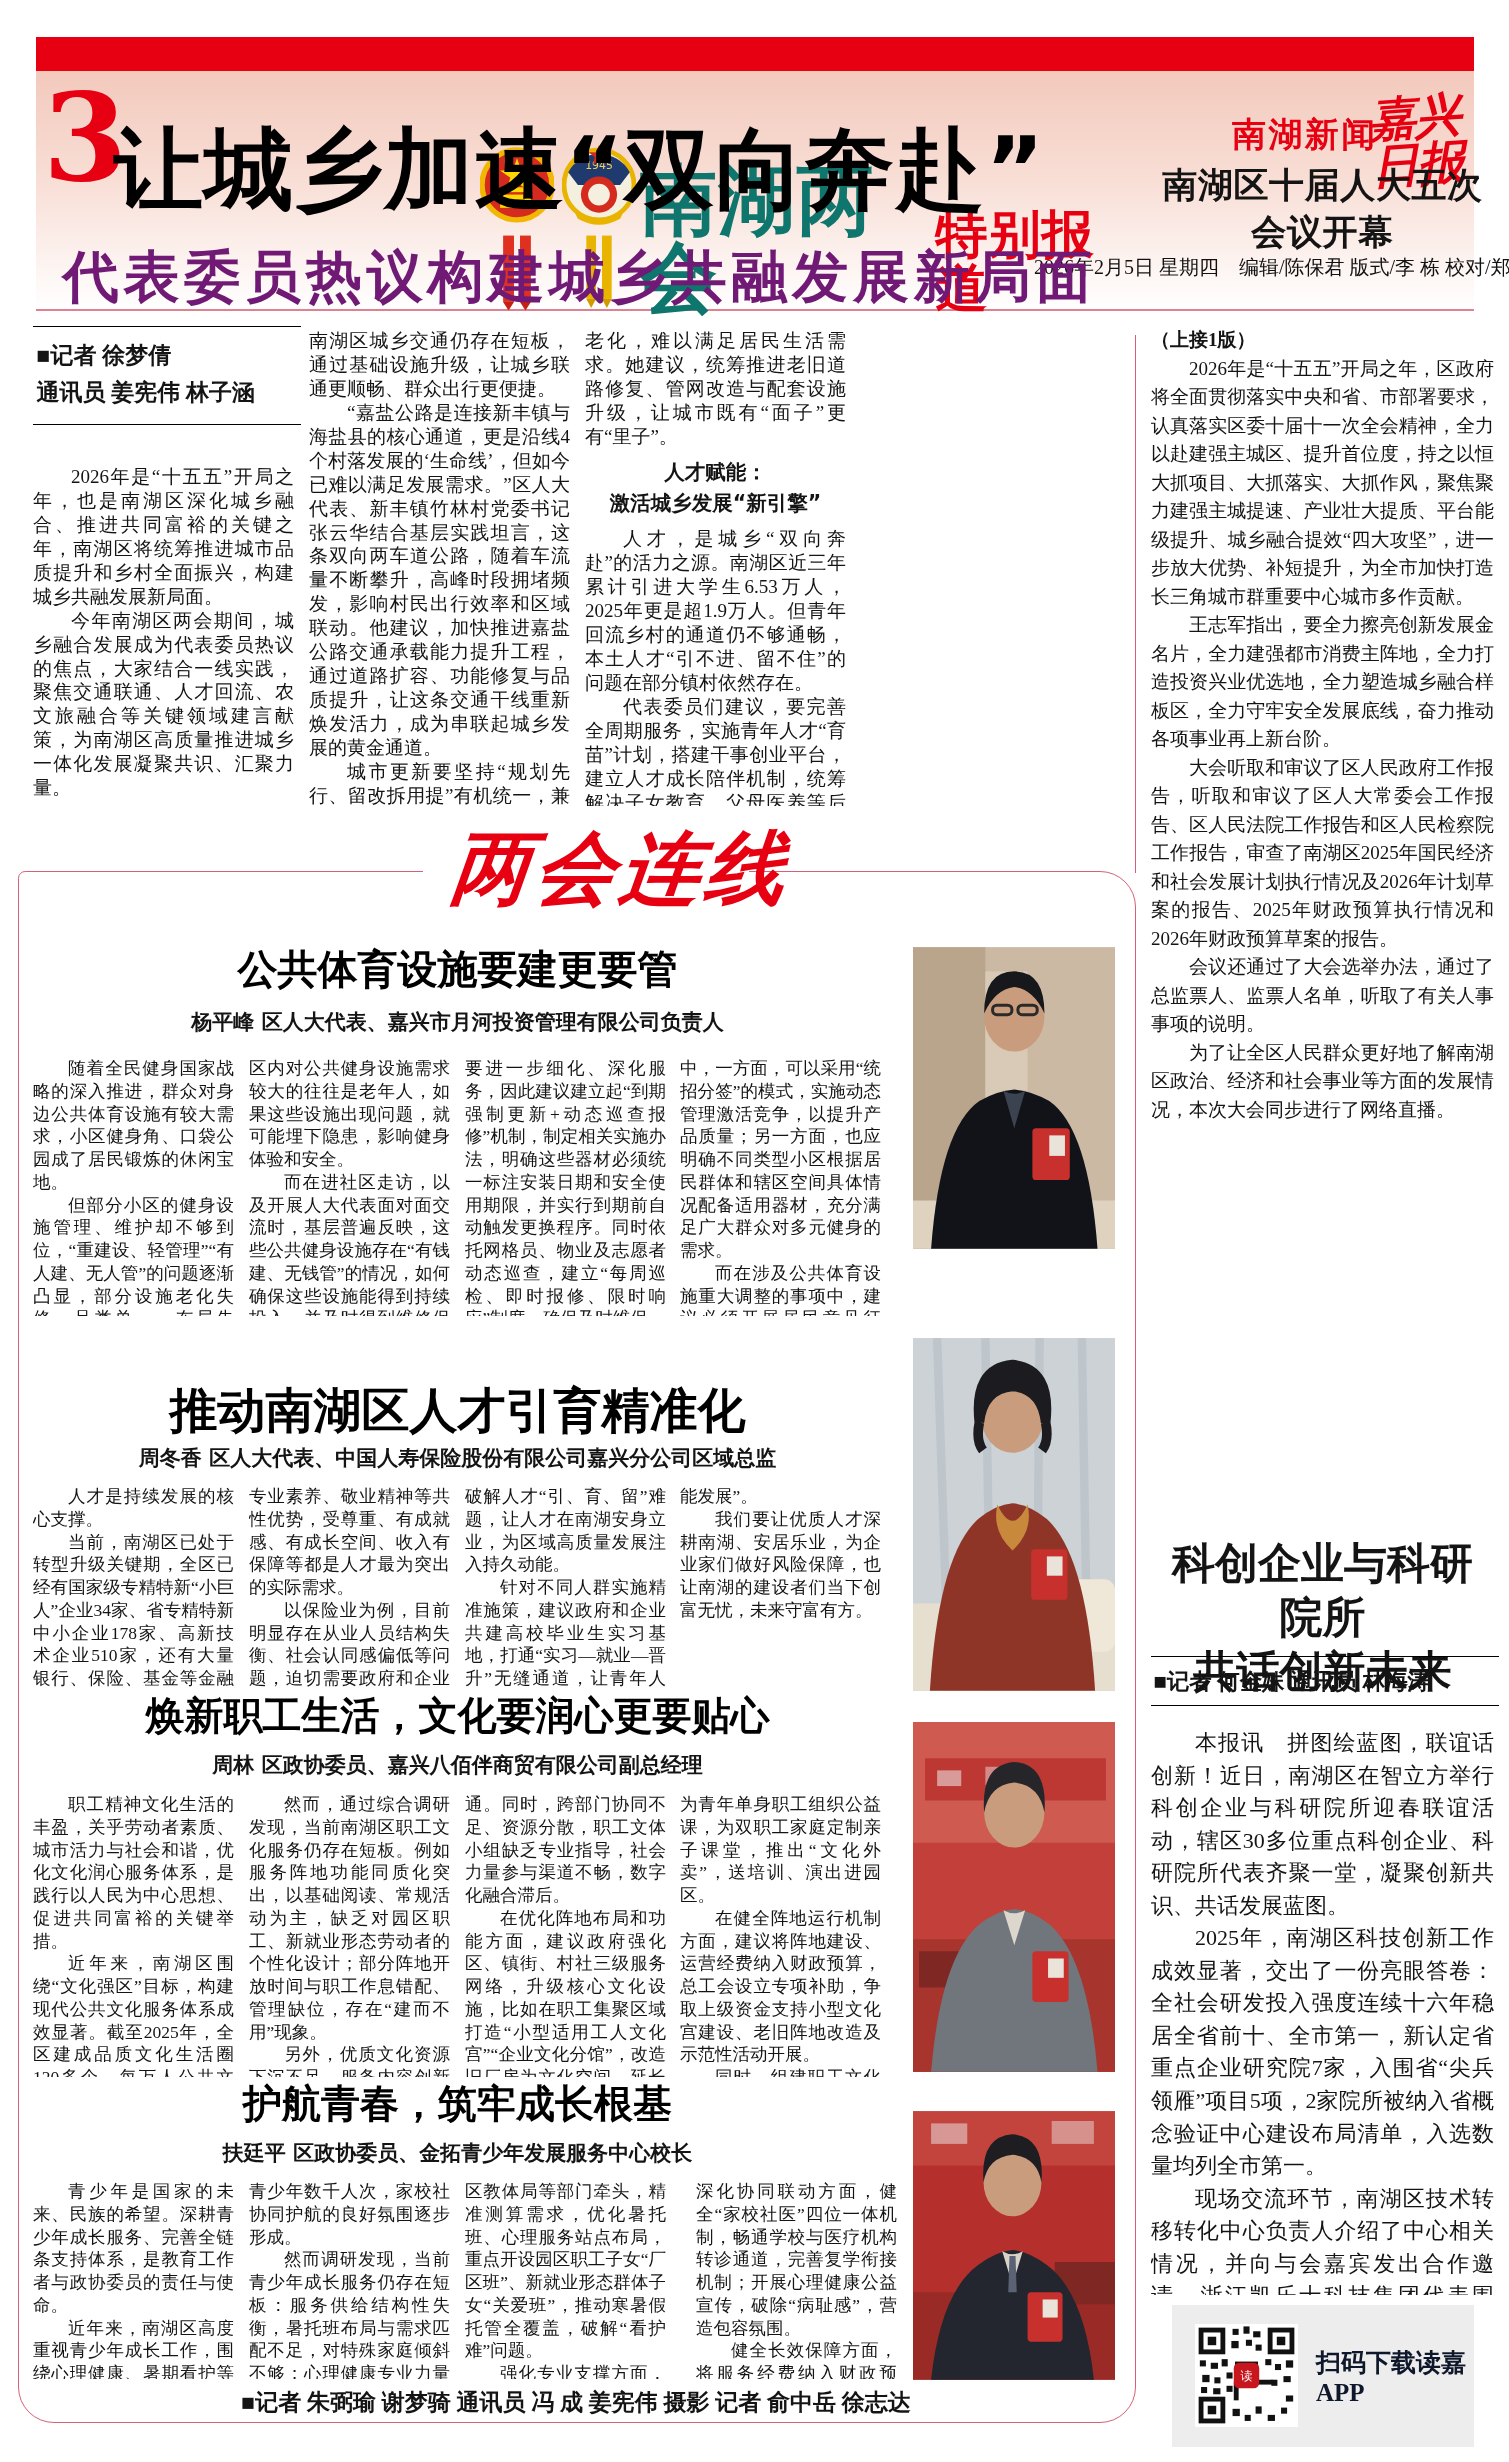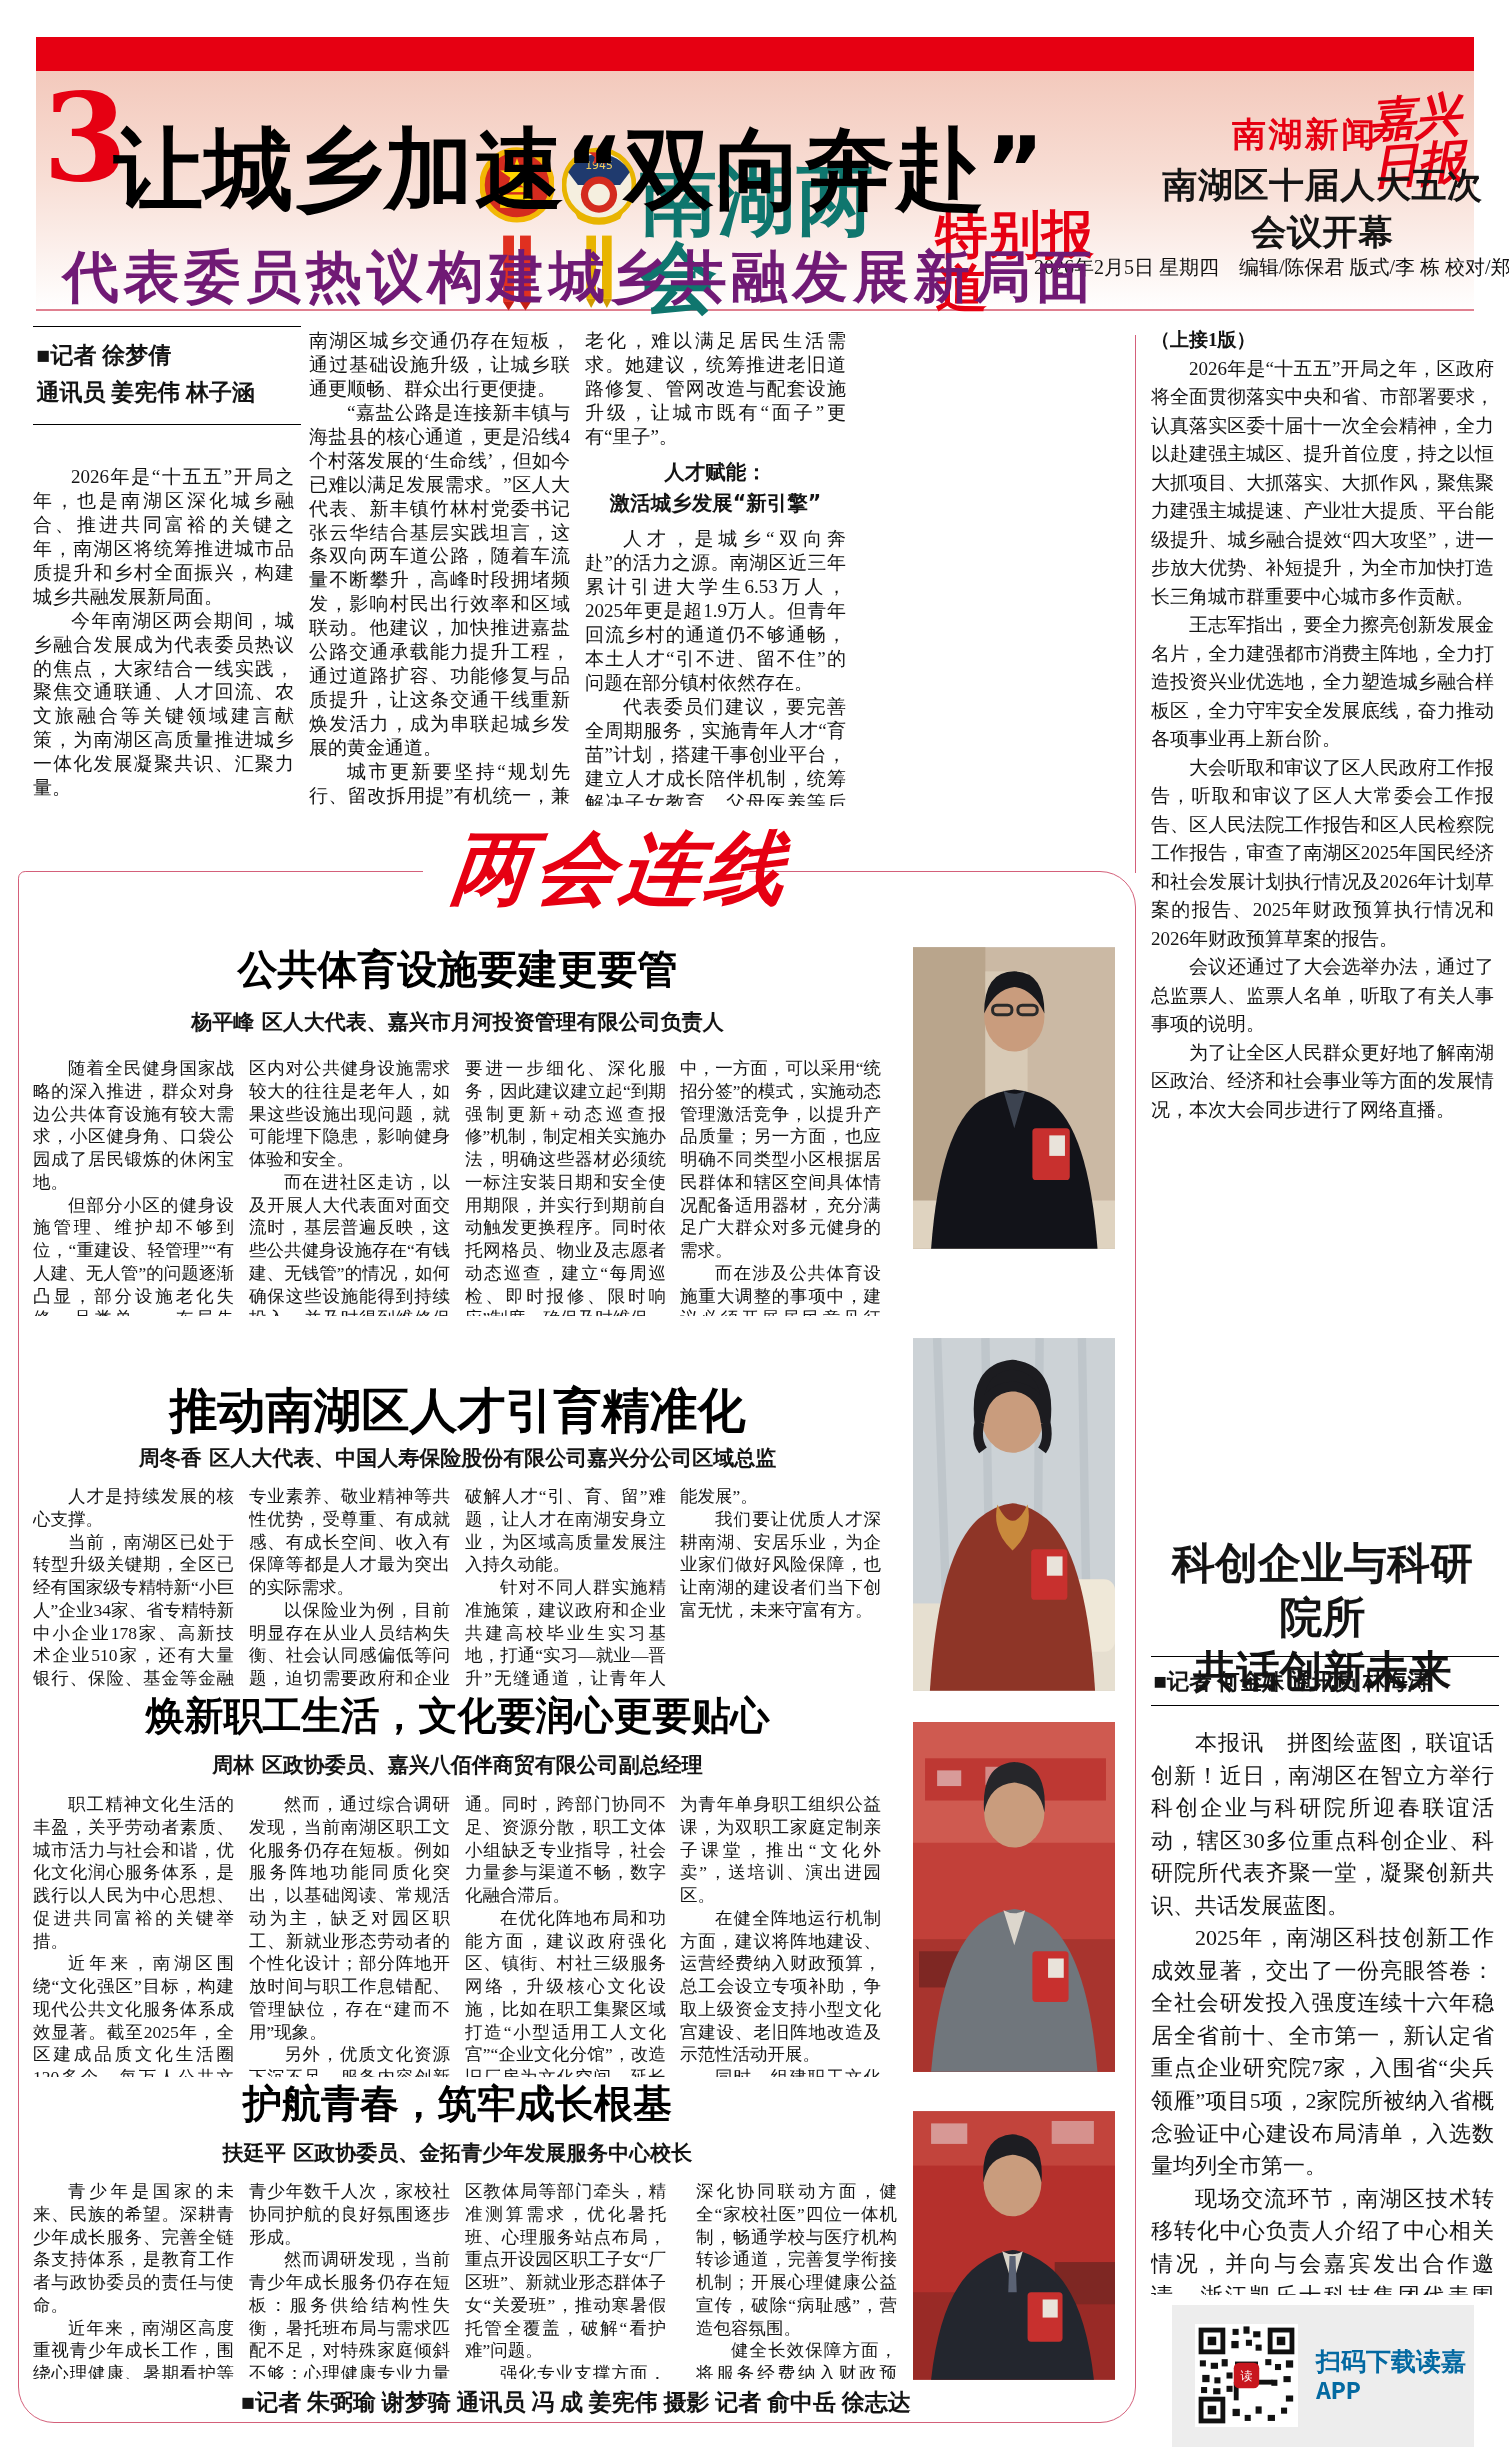--- a/index.html
+++ b/index.html
@@ -63,21 +63,21 @@
   .rbody p.noind{text-indent:0;font-weight:bold;}
   .scititle{left:1151px;top:1537px;width:343px;text-align:center;font-family:"DejaVu Sans",sans-serif;
             font-weight:900;font-size:43px;line-height:1.25;white-space:pre-line;}
   .scibyline{left:1151px;top:1656px;width:343px;border-top:1.8px solid #000;border-bottom:1.8px solid #000;
              padding:8.5px 2.4px;font-size:22.4px;font-weight:bold;}
   .scibody{left:1151px;top:1727px;width:343px;height:568px;font-size:22px;line-height:1.48;
            text-align:justify;overflow:hidden;}
   .scibody p{margin:0;text-indent:2em;}
   .qrbox{left:1172px;top:2305px;width:302px;height:142px;background:#ededed;display:flex;
          align-items:center;gap:18px;padding-left:23px;box-sizing:border-box;}
-  .qrlabel{font-family:Liberation Mono, monospace;font-weight:700;font-size:25px;color:#0369a1;}
+  .qrlabel{font-family:Liberation Serif, serif;font-weight:700;font-size:25px;color:#0f172a;}
   .credits{left:18px;top:2387px;width:1116px;text-align:center;font-size:23px;font-weight:bold;}
 </style>
 </head>
 <body>
 
 <div class="page">
 
   <div class="abs redbar"></div>
   <div class="abs pinkband"></div>
   <div class="abs pinkline" style="left:36px;top:309px;width:1438px;"></div>

